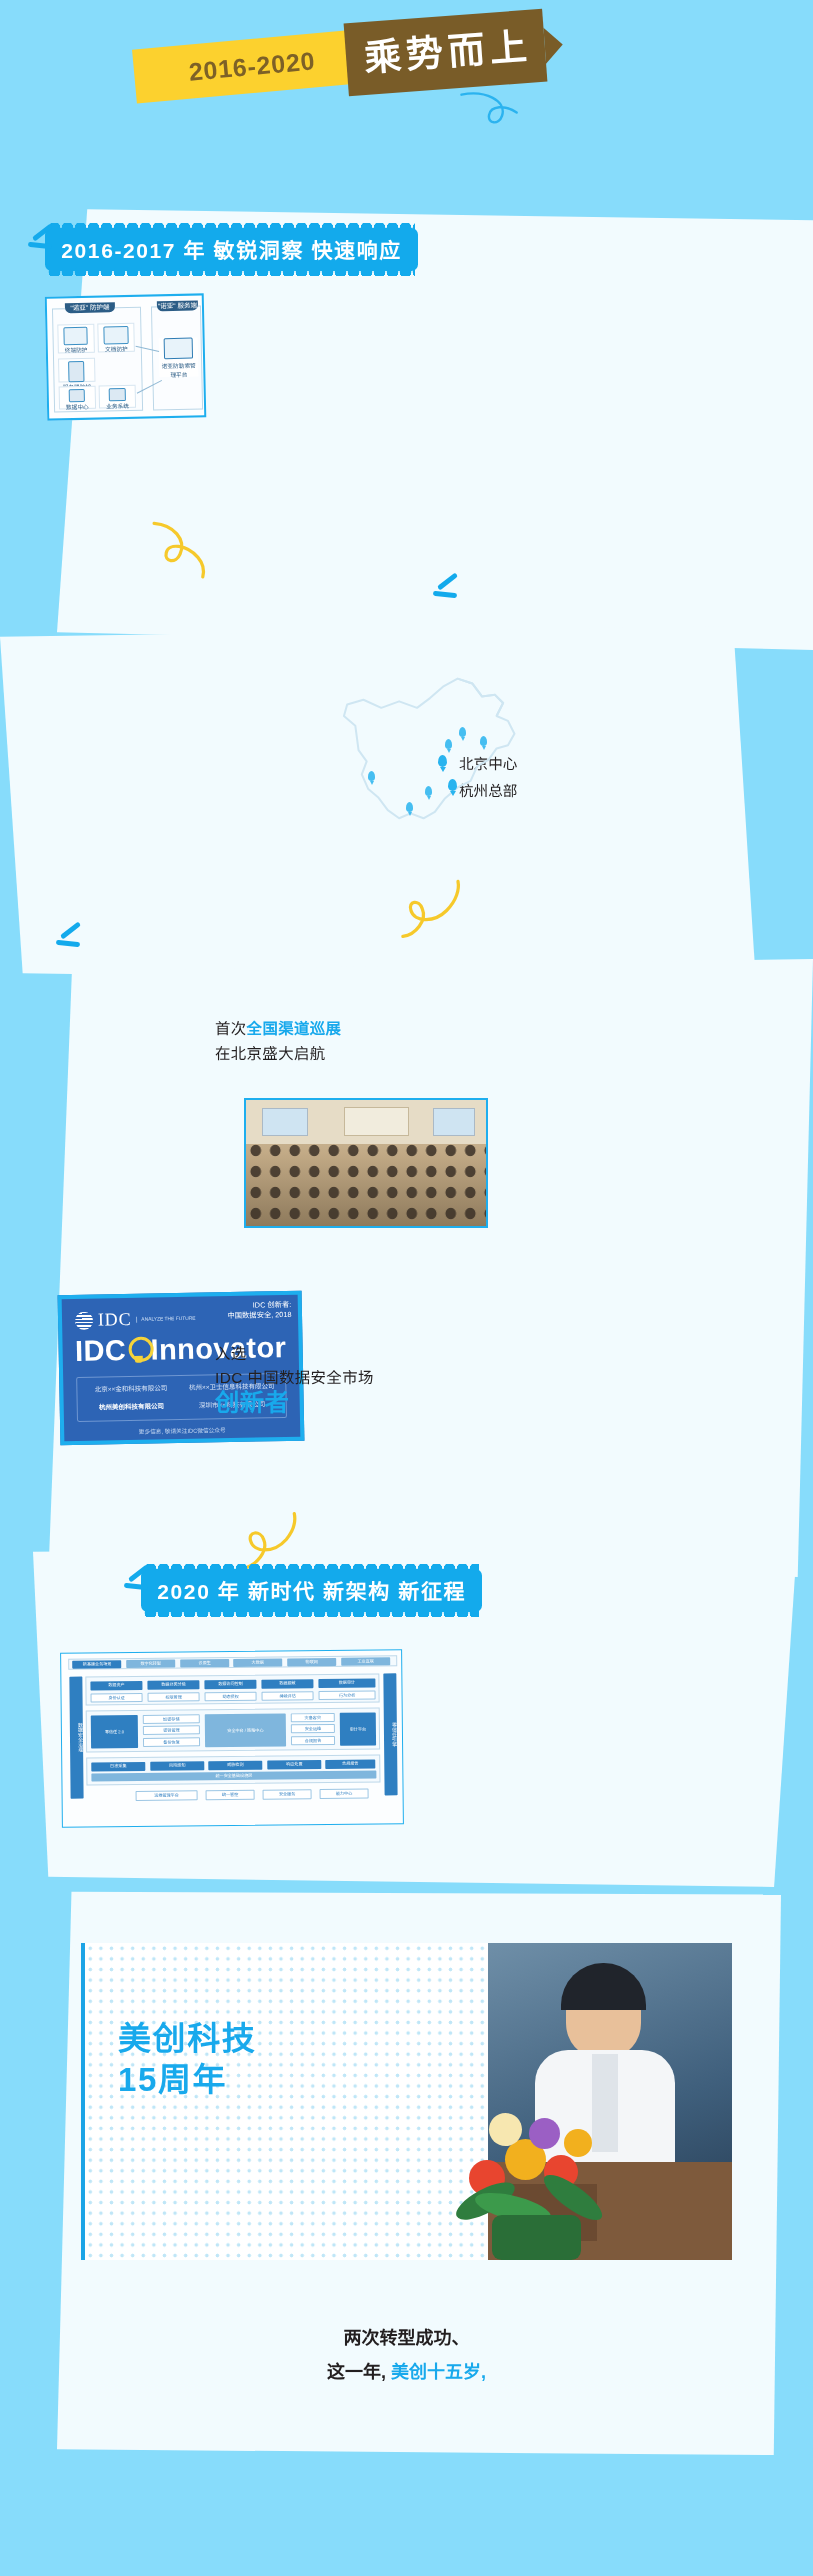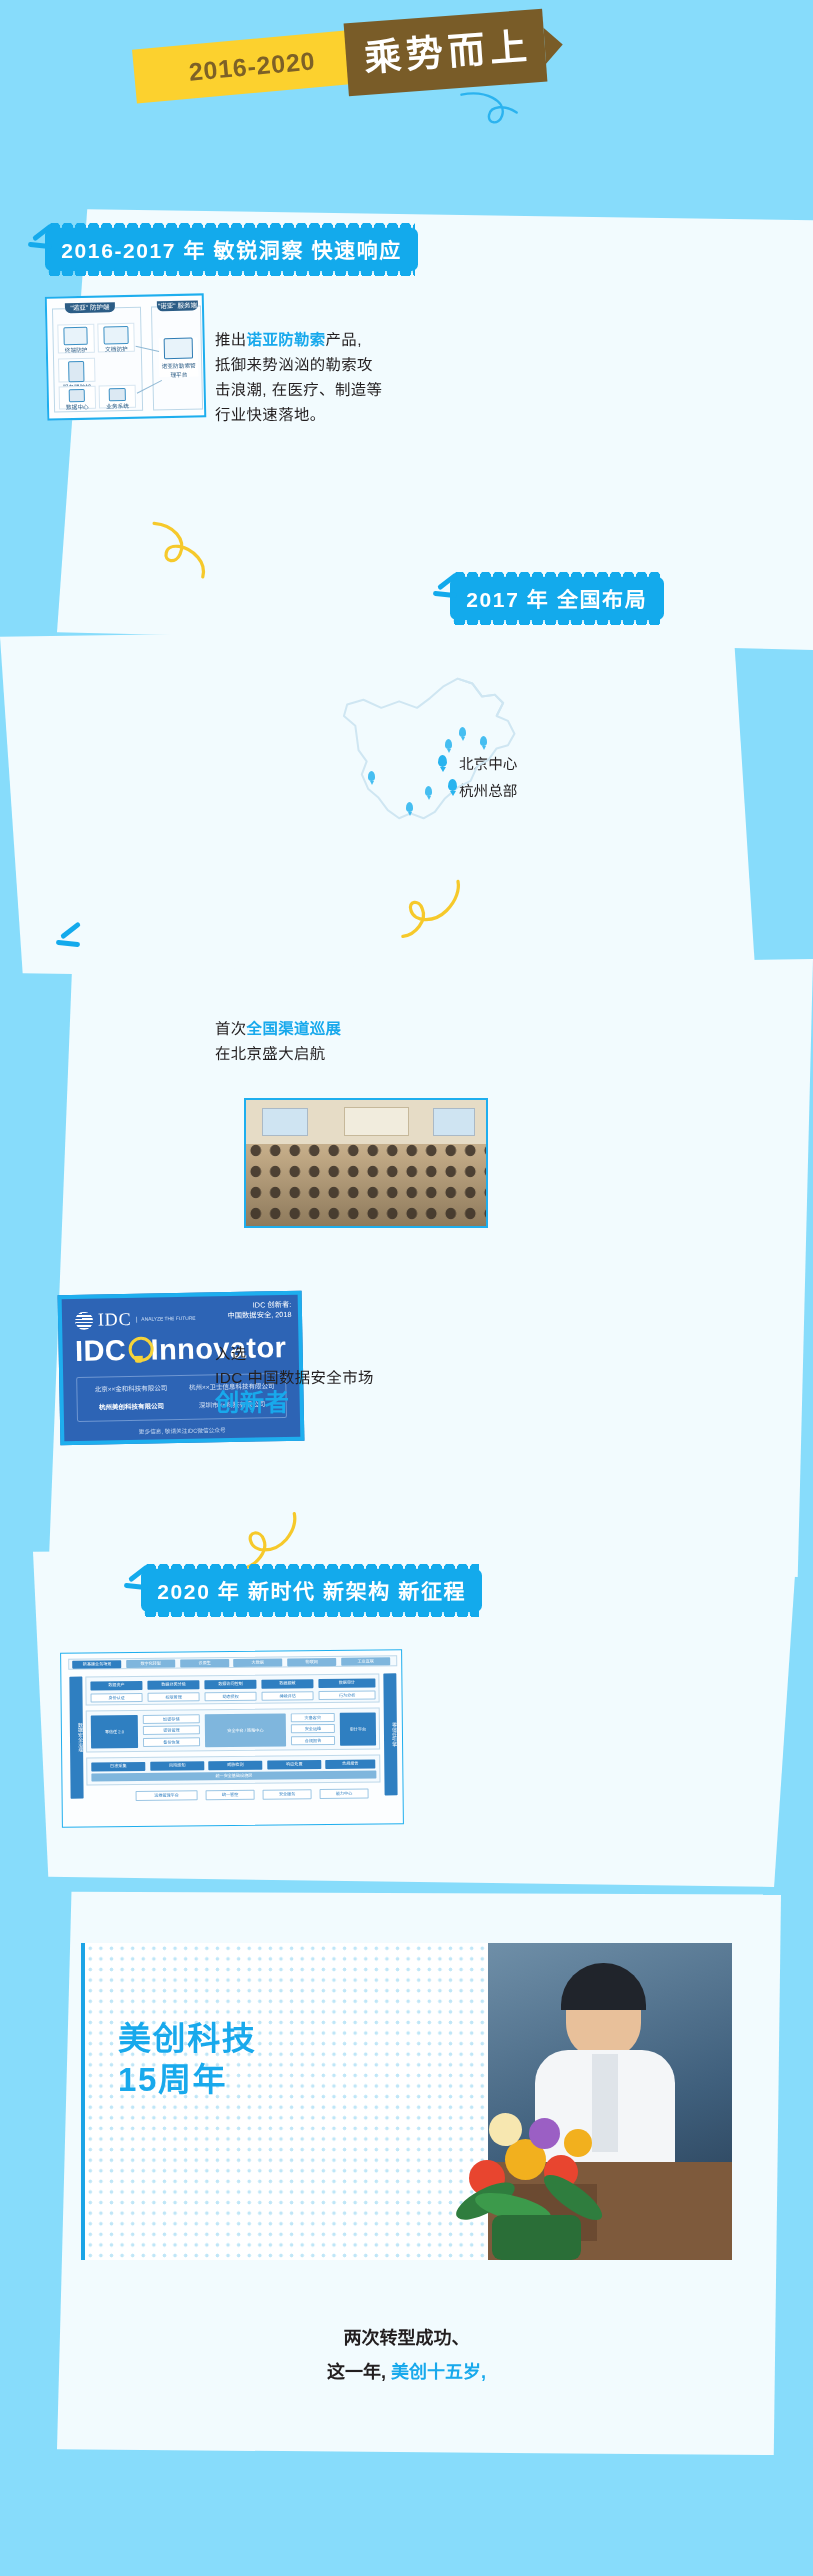--- a/index.html
+++ b/index.html
@@ -343,37 +343,28 @@
         <div class="nlabel">业务系统</div>
     </div>
     <div class="node" style="left:111px; top:42px; width:39px; height:39px; border:none;">
       <div style="width:29px;height:21px;background:#e8f3fa;border:1.6px solid #2d7bb3;border-radius:1.6px;margin:0 auto;"></div>
       <div class="nlabel" style="margin-top:2.4px;">诺亚防勒索管理平台</div>
     </div>
     <div class="lead" style="left:88px; top:49px; width:24.4px; transform:rotate(14deg);"></div>
     <div class="lead" style="left:88px; top:96px; width:28px; transform:rotate(-26deg);"></div>
   </div>
 
-  <div class="para" style="left:215px; top:327px; width:179px;">
-    <span>推出<b class="hl">诺亚防勒索</b>产品,</span><br>
-    <span>抵御来势汹汹的勒索攻</span><br>
-    <span>击浪潮, 在医疗、制造等</span><br>
-    <span>行业快速落地。</span>
-  </div>
 
   <svg class="doodle" style="left:146px; top:520px;" width="73" height="61" viewBox="0 0 90 75">
     <path d="M10 4 C 34 6, 50 24, 42 42 C 37 54, 22 52, 25 40 C 28 28, 50 30, 64 46 C 70 53, 72 62, 70 70" fill="none" stroke="#f6c92b" stroke-width="4" stroke-linecap="round"></path>
   </svg>
 
   <div class="tick" style="left:431px; top:572px;">
     <i class="a"></i>
       <i class="b"></i>
-  </div>
-  <div class="head-pill" style="left:450px; top:577px;">
-    <span>2017 年 全国布局</span>
   </div>
 
   <div class="map-wrap" style="left:321px; top:651px; width:244px; height:203px;">
     <svg width="244" height="203" viewBox="0 0 300 250">
       <path d="M42 92 L28 80 L32 66 L52 60 L74 70 L96 62 L118 70 L134 58
                L150 44 L168 34 L186 40 L198 56 L214 54 L224 64 L216 80
                L230 86 L238 102 L230 116 L216 120 L206 134 L192 142
                L184 160 L168 168 L152 182 L140 198 L126 206 L110 200
                L96 206 L82 196 L70 180 L58 170 L50 152 L56 136 L46 122 Z" fill="none" stroke="#cfe6f2" stroke-width="2.5" stroke-linejoin="round"></path>
       <path d="M168 34 L186 40 L198 56 L214 54 L224 64 L216 80" fill="none" stroke="#cfe6f2" stroke-width="2.5"></path>

